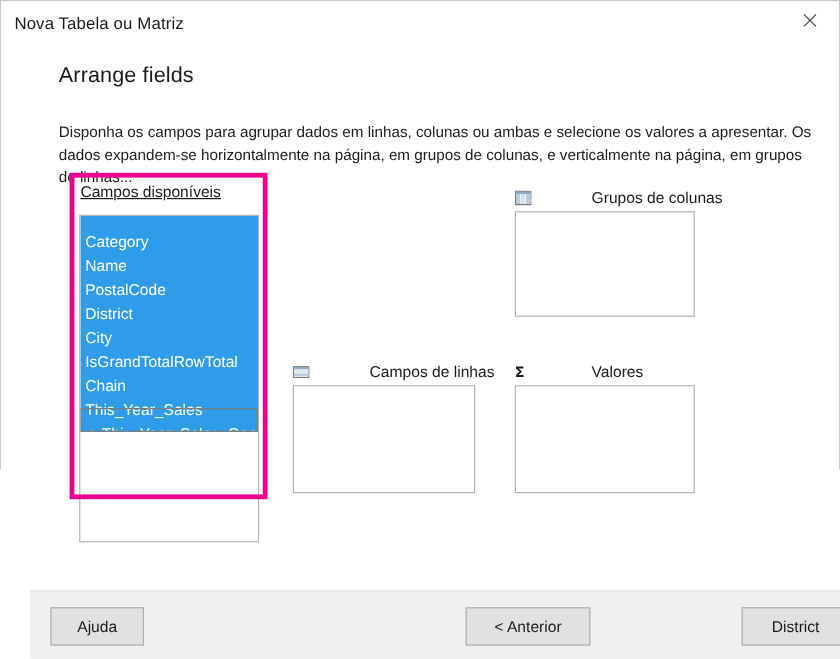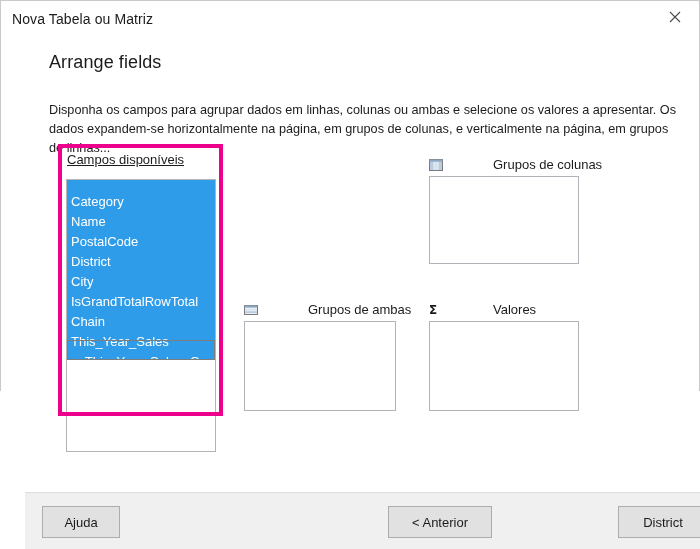--- a/index.html
+++ b/index.html
@@ -279,21 +279,21 @@
       <div class="zone-head">
         <span class="zone-icon">
           <svg width="14" height="14" viewBox="0 0 14 14" aria-hidden="true">
             <rect x="0.5" y="2.5" width="13" height="9" fill="#ffffff" stroke="#7a7a7a" stroke-width="1"></rect>
             <rect x="1" y="3" width="12" height="2.1" fill="#b9cbe0"></rect>
             <rect x="1" y="5.6" width="12" height="2.1" fill="#d8e2ec"></rect>
             <rect x="1" y="8.2" width="12" height="2.1" fill="#b9cbe0"></rect>
             <rect x="0.5" y="2.5" width="13" height="1.8" fill="#8fa8c2"></rect>
           </svg>
         </span>
-        <span class="zone-title">Grupos de ambas</span>
+        <span class="zone-title">Campos de linhas</span>
       </div>
       <div class="zone-box"></div>
     </div>
 
     <div class="zone zone-vals">
       <div class="zone-head">
         <span class="sigma-icon">Σ</span>
         <span class="zone-title">Valores</span>
       </div>
       <div class="zone-box"></div>

